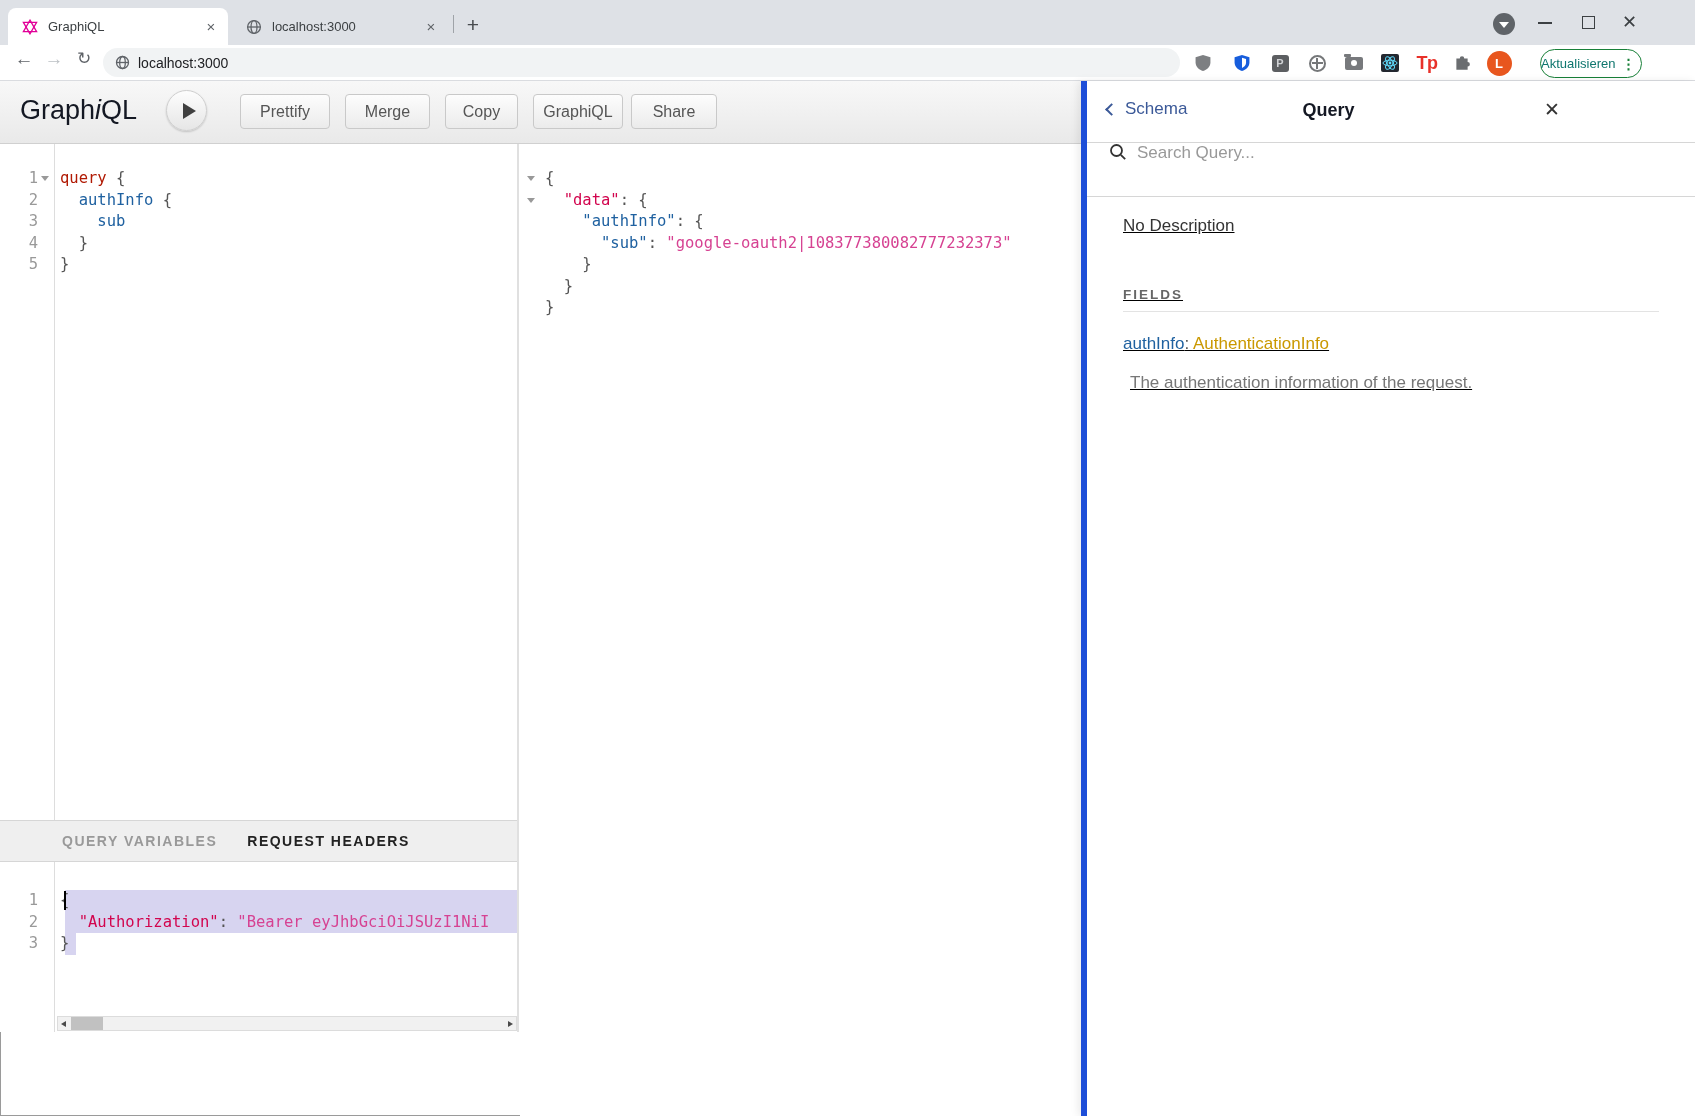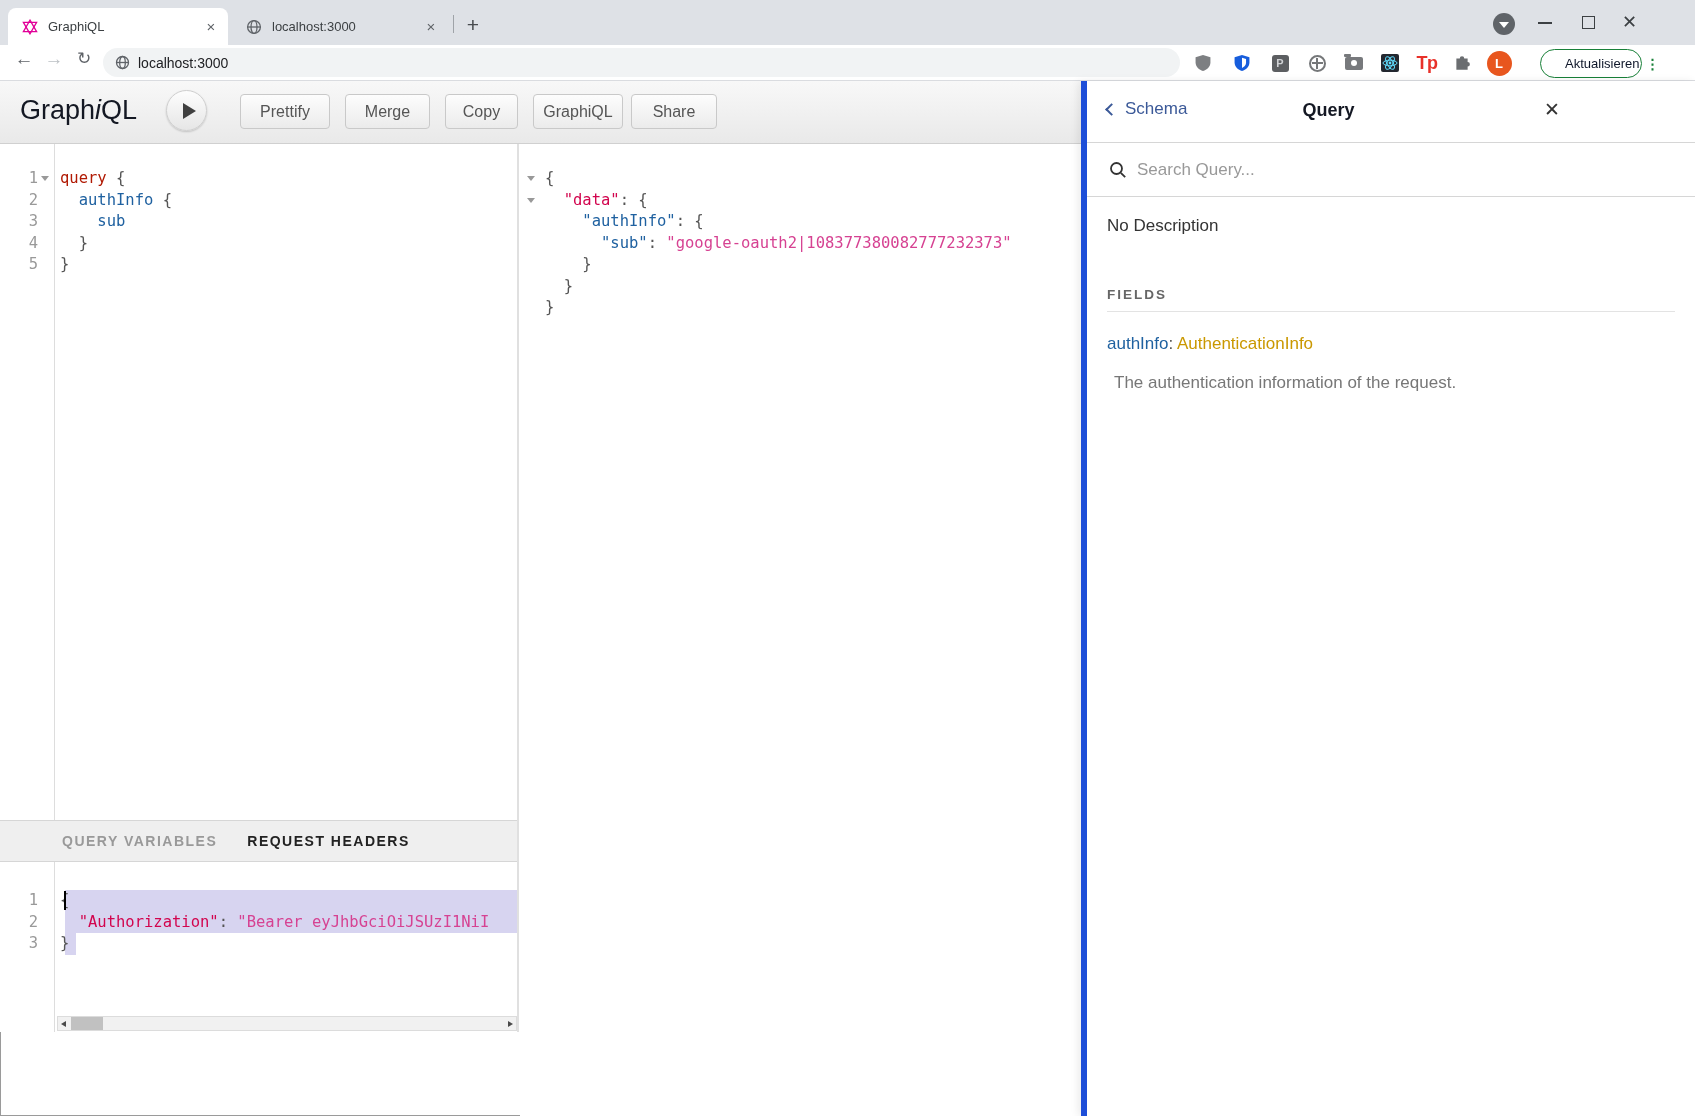--- a/index.html
+++ b/index.html
@@ -50,21 +50,21 @@
   .cross-ic::before { content:""; position:absolute; left:5.5px; top:1px; width:2px; height:11px; background:#757779; }
   .cross-ic::after  { content:""; position:absolute; left:1px; top:5.5px; width:11px; height:2px; background:#757779; }
   .camera-ic { width:18px; height:13px; background:#77797c; border-radius:2px; position:relative; }
   .camera-ic::before { content:""; position:absolute; left:-1px; top:-3px; width:7px; height:3px; background:#77797c; border-radius:1px; }
   .camera-ic::after { content:""; position:absolute; left:6px; top:3.5px; width:6px; height:6px; background:#fff; border-radius:50%; }
   .tp-txt { color:#e8312a; font-weight:bold; font-size:18px; letter-spacing:-0.5px; }
   .avatar { width:25px; height:25px; border-radius:50%; background:#e8561e; color:#fff; font-size:13px;
             font-weight:bold; text-align:center; line-height:25px; }
   .update-pill { position:absolute; left:1540px; top:49px; width:102px; height:29px; border:1px solid #188038;
                  border-radius:15px; display:flex; align-items:center; }
-  .update-pill .lbl { font-size:13px; color:#0f172a; margin-left:24px; }
+  .update-pill .lbl { font-size:13px; color:#0f766e; margin-left:0; }
   .update-pill .kebab { margin-left:6px; color:#188038; font-size:14px; font-weight:bold; letter-spacing:0; }
 
   
   .gql-topbar { position:absolute; left:0; top:81px; width:1081px; height:63px;
                 background:linear-gradient(180deg,#f8f8f8,#e9e9e9); border-bottom:1px solid #d0d0d0; }
   .gql-logo { position:absolute; left:20px; top:14px; font-size:27px; color:#141823; }
   .gql-logo em { font-style:italic; }
   .execute { position:absolute; left:166px; top:9px; width:41px; height:41px; border-radius:50%;
              border:1px solid #cfcfcf; background:linear-gradient(180deg,#fdfdfd,#e6e6e6);
              box-shadow:0 1px 2px rgba(0,0,0,0.18); }
@@ -124,26 +124,26 @@
   
   .doc-panel { position:absolute; left:1081px; top:81px; width:614px; height:1035px; background:#fff;
                border-left:6px solid #1d4ed8; box-shadow:-3px 0 8px rgba(0,0,0,0.08); }
   .doc-header { position:relative; height:62px; border-bottom:1px solid #d6d6d6; }
   .doc-back { position:absolute; left:20px; top:18px; color:#3B5998; font-size:17px; display:flex; align-items:center; }
   .chev { width:9px; height:9px; border-left:2.5px solid #3B5998; border-bottom:2.5px solid #3B5998;
           transform:rotate(45deg); margin-right:9px; }
   .doc-title { position:absolute; left:0; right:125px; top:19px; text-align:center; font-size:18px;
                font-weight:bold; color:#141823; }
   .doc-close { position:absolute; right:135px; top:17px; font-size:19px; color:#333; }
-  .doc-search { position:relative; height:54px; border-bottom:1px solid #d6d6d6; display:flex; align-items:center; }
+  .doc-search { position:relative; height:54px; border-bottom:1px solid #d6d6d6; display:flex; align-items:flex-start; }
   .search-ic { margin:0 10px 0 22px; }
   .doc-search input { border:none; outline:none; font-size:17px; color:#333; width:480px;
                       font-family:"Liberation Sans",sans-serif; background:transparent; }
   .doc-search input::placeholder { color:#999; }
-  .doc-content { padding:0 20px; }
+  .doc-content { padding:0 36px;text-decoration:underline; }
   .no-desc { margin-top:19px; font-size:17px; color:#333; }
   .fields-hdr { margin-top:51px; font-size:13.5px; font-weight:bold; letter-spacing:2px; color:#666; }
   .doc-hr { margin-top:9px; border:none; border-top:1px solid #e3e3e3; }
   .field-row { margin-top:22px; font-size:17px; }
   .f-name { color:#1F61A0; } .f-colon { color:#555; } .f-type { color:#CA9800; }
   .field-desc { margin-top:19px; margin-left:7px; font-size:17px; color:#777; }
 
   svg { display:block; }
 </style>
 </head>

